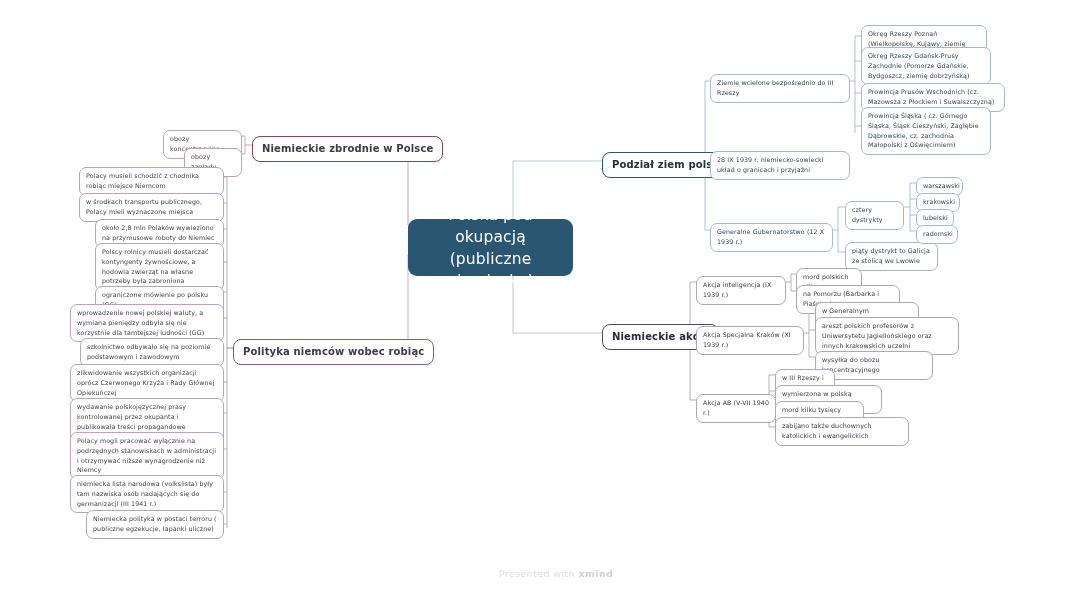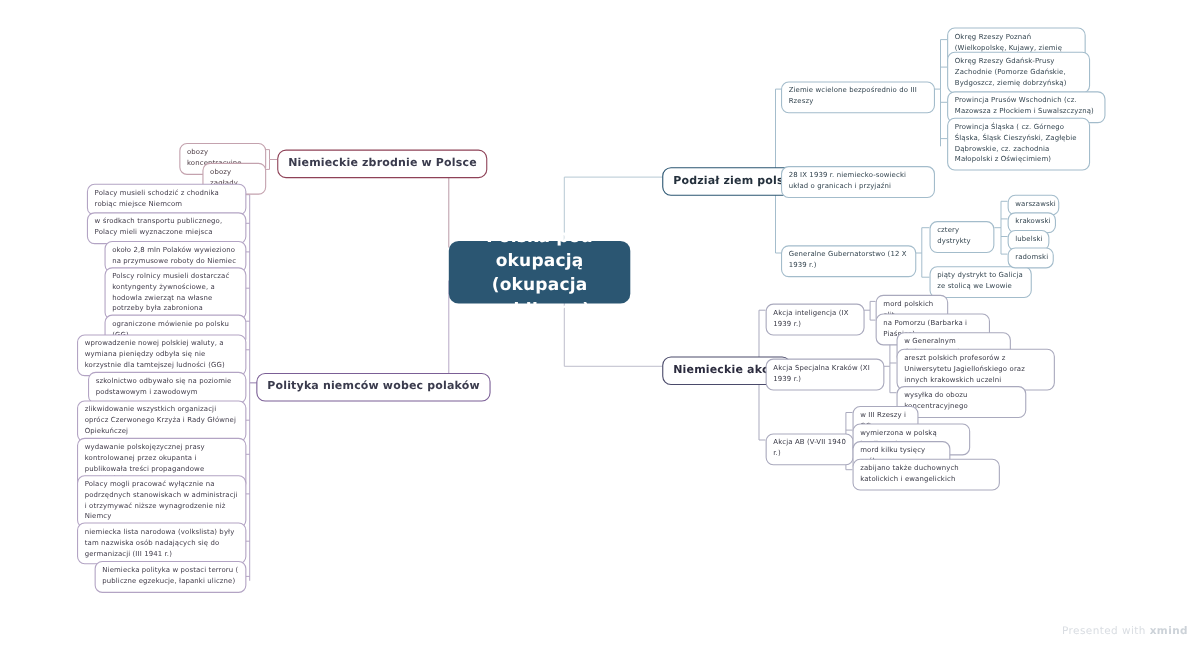--- a/index.html
+++ b/index.html
@@ -34,21 +34,21 @@
   }
   
   .central {
     position: absolute;
     background: #2b5672;
     color: #ffffff;
     border: none;
     border-radius: 9px;
     font-size: 15.5px;
     line-height: 1.42;
-    font-weight: 700;
+    font-weight: 400;
     letter-spacing: 0.15px;
     text-align: center;
     padding: 14px 20px;
     display: flex;
     align-items: center;
     justify-content: center;
   }
   .central span { display: block; }
   
   .branch {
@@ -68,21 +68,21 @@
   .branch.navy  { border: 1.6px solid #4a4a6a; color: #2b2b3e; }
   
   .n-red    { border-color: #c4a2ae; color: #4a3a42; }
   .n-purple { border-color: #b3a4c4; color: #3f3a48; }
   .n-blue   { border-color: #a3bccb; color: #33444f; }
   .n-navy   { border-color: #a9a9bd; color: #383845; }
   .footer {
     position: absolute;
     left: 0; right: 0;
     top: 568px;
-    text-align: right;
+    text-align: center;
     font-size: 9.5px;
     color: #d9dde2;
     letter-spacing: 0.4px;
     margin-left: 32px;
   }
   .footer b { color: #ccd2d8; font-weight: 700; }
 </style>
 </head>
 <body>
 
@@ -159,27 +159,27 @@
       <path d="M769,375 L775,375" stroke="#a9a9bd"></path>
       <path d="M769,391 L775,391" stroke="#a9a9bd"></path>
       <path d="M769,407 L775,407" stroke="#a9a9bd"></path>
       <path d="M769,427 L775,427" stroke="#a9a9bd"></path>
     </g>
   </svg>
 
   <div class="central" style="left:408px; top:219px; width:165px; height:57px;">
     <div>
       <span>Polska pod okupacją</span>
-      <span>(okupacja publiczne)</span>
+      <span>(publiczne niemiecka)</span>
     </div>
   </div>
 
   <div class="branch red" style="left:252px; top:136px;">Niemieckie zbrodnie w Polsce</div>
 
-  <div class="branch purple" style="left:233px; top:339px;">Polityka niemców wobec polaków</div>
+  <div class="branch purple" style="left:233px; top:339px;">Polityka niemców wobec robiąc</div>
 
   <div class="branch blue" style="left:602px; top:152px;">Podział ziem polskich</div>
 
   <div class="branch navy" style="left:602px; top:324px;">Niemieckie akcje</div>
 
   <div class="node n-red" style="left:163px; top:130px; width:79px;">obozy koncentracyjne</div>
   <div class="node n-red" style="left:184px; top:148px; width:58px;">obozy zagłady</div>
 
   <div class="node n-purple" style="left:79px; top:167px; width:145px;">Polacy musieli schodzić z chodnika robiąc miejsce Niemcom</div>
 

